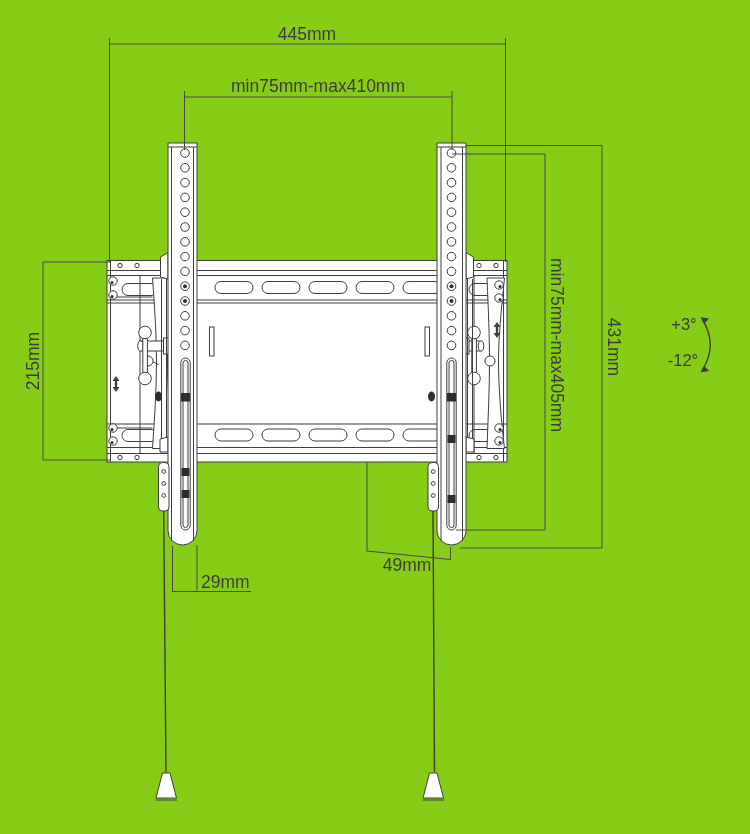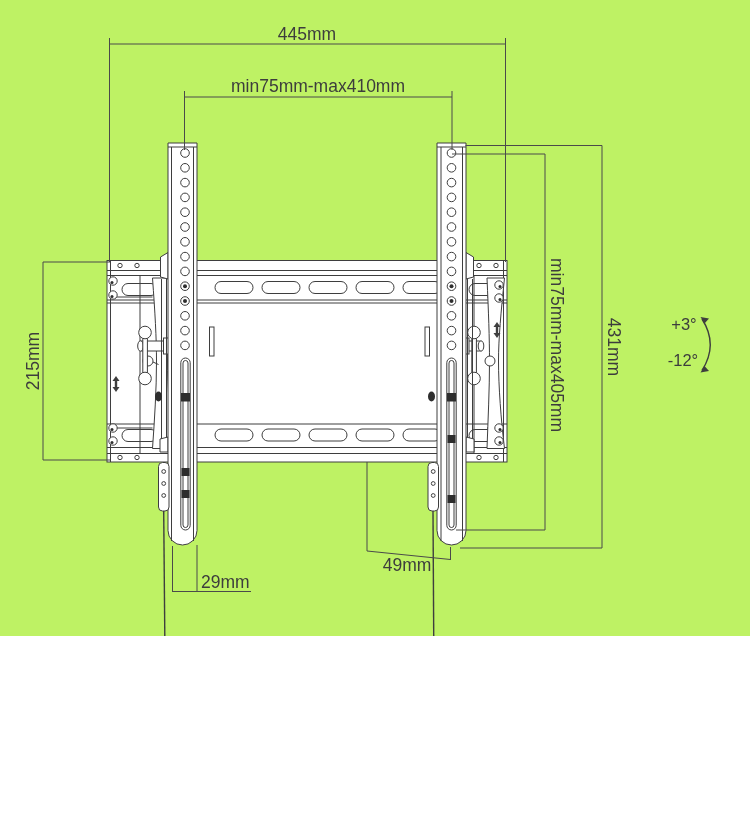--- a/index.html
+++ b/index.html
@@ -1,16 +1,16 @@
 <!DOCTYPE html>
 <html><head>
 <meta charset="utf-8">
 <style>
   html,body{margin:0;padding:0;background:#fff;}
-  #stage{position:relative;width:750px;height:636px;background:#bef264;overflow:hidden;
+  #stage{position:relative;width:750px;height:834px;background:#84cc16;overflow:hidden;
          font-family:"Liberation Sans",sans-serif;}
   svg{display:block;}
   .ln{stroke:#3e3e3e;stroke-width:1;fill:none;}
   .lnf{stroke:#3e3e3e;stroke-width:1;fill:#ffffff;}
   .lnt{stroke:#3e3e3e;stroke-width:1.4;fill:none;}
   .dim{stroke:#4a4a4a;stroke-width:1;fill:none;}
   .dk{fill:#2e2e2e;stroke:none;}
   .glyph{fill:#3e3e3e;stroke:none;}
   text.t{font-family:"Liberation Sans",sans-serif;font-size:17.5px;fill:#3d3d3d;}
   text.ta{font-family:"Liberation Sans",sans-serif;font-size:16.5px;fill:#3d3d3d;}

